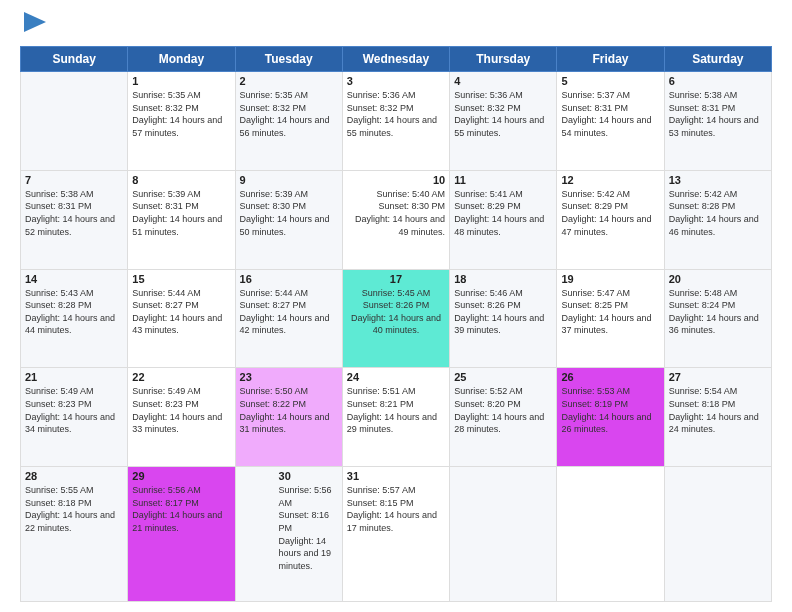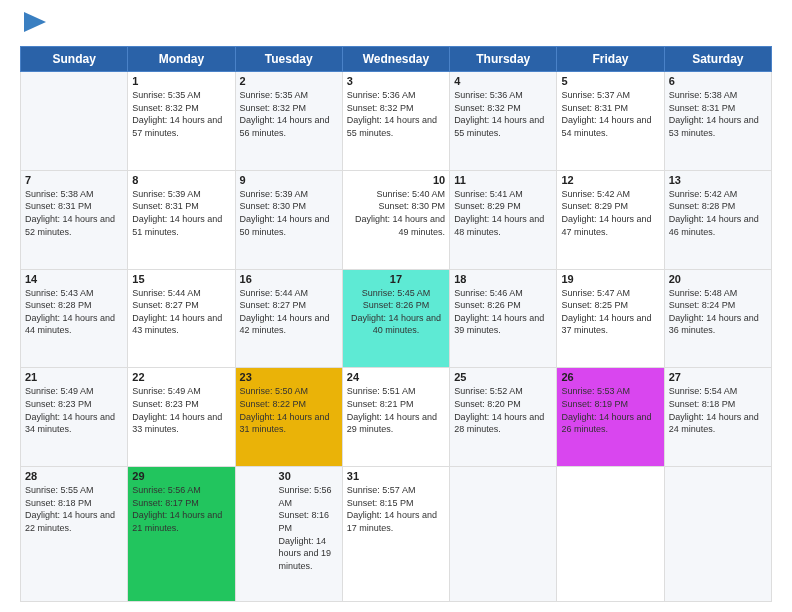--- a/index.html
+++ b/index.html
@@ -223,21 +223,21 @@
         </tr>
         <tr>
           <td style="background: rgb(245, 247, 250);">
             <span class="day-num">21</span>
             <div class="cell-text">Sunrise: 5:49 AM<br>Sunset: 8:23 PM<br>Daylight: 14 hours and 34 minutes.</div>
           </td>
           <td style="background: rgb(255, 255, 255);">
             <span class="day-num">22</span>
             <div class="cell-text">Sunrise: 5:49 AM<br>Sunset: 8:23 PM<br>Daylight: 14 hours and 33 minutes.</div>
           </td>
-          <td style="background: #eab308; margin-left: 46px;">
+          <td style="background: #f0abfc; margin-left: 46px;">
             <span class="day-num">23</span>
             <div class="cell-text">Sunrise: 5:50 AM<br>Sunset: 8:22 PM<br>Daylight: 14 hours and 31 minutes.</div>
           </td>
           <td style="background: rgb(255, 255, 255);">
             <span class="day-num">24</span>
             <div class="cell-text">Sunrise: 5:51 AM<br>Sunset: 8:21 PM<br>Daylight: 14 hours and 29 minutes.</div>
           </td>
           <td style="background: rgb(245, 247, 250);">
             <span class="day-num">25</span>
             <div class="cell-text">Sunrise: 5:52 AM<br>Sunset: 8:20 PM<br>Daylight: 14 hours and 28 minutes.</div>
@@ -249,21 +249,21 @@
           <td style="background: rgb(245, 247, 250);">
             <span class="day-num">27</span>
             <div class="cell-text">Sunrise: 5:54 AM<br>Sunset: 8:18 PM<br>Daylight: 14 hours and 24 minutes.</div>
           </td>
         </tr>
         <tr>
           <td style="background: rgb(245, 247, 250);">
             <span class="day-num">28</span>
             <div class="cell-text">Sunrise: 5:55 AM<br>Sunset: 8:18 PM<br>Daylight: 14 hours and 22 minutes.</div>
           </td>
-          <td style="background: #22c55e;">
+          <td style="background: #d946ef;">
             <span class="day-num">29</span>
             <div class="cell-text">Sunrise: 5:56 AM<br>Sunset: 8:17 PM<br>Daylight: 14 hours and 21 minutes.</div>
           </td>
           <td style="background: rgb(245, 247, 250); padding-left: 43px;">
             <span class="day-num">30</span>
             <div class="cell-text">Sunrise: 5:56 AM<br>Sunset: 8:16 PM<br>Daylight: 14 hours and 19 minutes.</div>
           </td>
           <td style="background: rgb(255, 255, 255);">
             <span class="day-num">31</span>
             <div class="cell-text">Sunrise: 5:57 AM<br>Sunset: 8:15 PM<br>Daylight: 14 hours and 17 minutes.</div>

